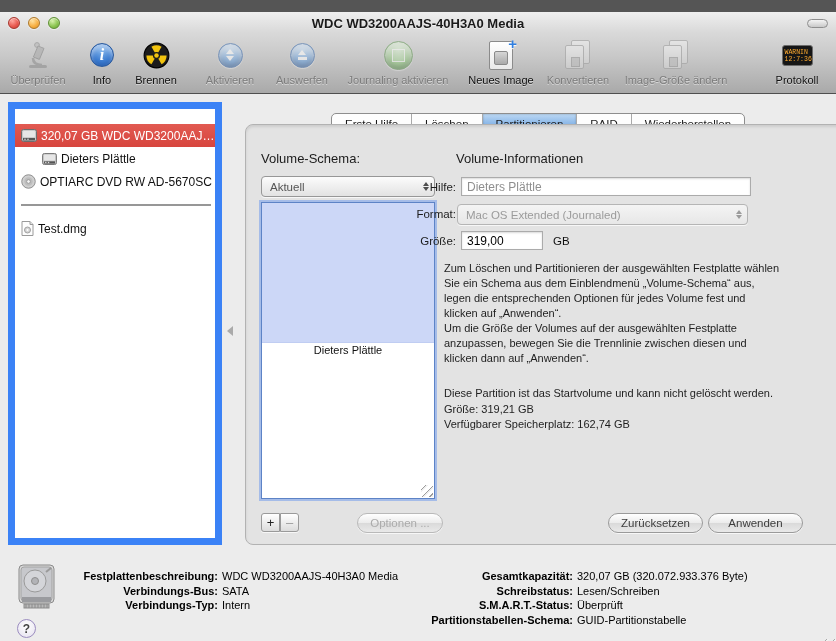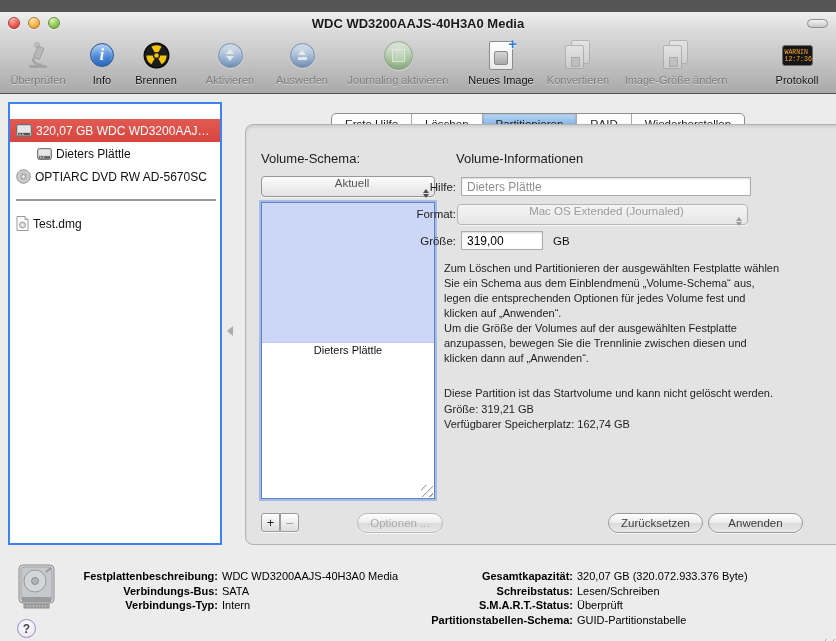--- a/index.html
+++ b/index.html
@@ -62,21 +62,21 @@
   .doc-pair .d1,.doc-pair .d2 { position:absolute; width:19px; height:24px; background:linear-gradient(#f2f2f2,#d8d8d8); border:1px solid #9d9d9d; border-radius:2px; }
   .doc-pair .d1 { left:8px; top:0; }
   .doc-pair .d2 { left:2px; top:5px; }
   .doc-pair .mini { position:absolute; left:5px; top:11px; width:9px; height:10px; background:#bdbdbd; border:1px solid #979797; }
   .log-led { width:31px; height:21px; background:#161616; border:1px solid #6b6b6b; border-radius:3px; overflow:hidden;
              font-family:"Liberation Mono",monospace; font-size:6.5px; line-height:7px; color:#ffaa2e; padding:3px 1px 0 2px; letter-spacing:0; }
 
   
   .sidebar {
     position:absolute; left:8px; top:90px; width:214px; height:443px;
-    background:#fff; border:2px solid #3b82f6; padding-top:15px;
+    background:#fff; border:7px solid #3b82f6; padding-top:15px;
   }
   .side-row { display:flex; align-items:center; height:23px; font-size:12px; color:#111; padding-left:6px; white-space:nowrap; overflow:hidden; }
   .side-row .icon16 { margin-right:4px; flex:none; }
   .side-row.selected { background:linear-gradient(#e25a52,#d7453e); color:#fff; }
   .side-row.indent1 { padding-left:27px; }
   .side-sep { height:2px; background:#979797; margin:11px 4px 11px 6px; }
 
   
   .grabber { position:absolute; left:227px; top:314px; width:0; height:0;
              border-top:5px solid transparent; border-bottom:5px solid transparent; border-right:6px solid #8f8f8f; opacity:.7; }
@@ -99,21 +99,20 @@
   
   .label13 { font-size:13px; color:#1c1c1c; }
   .schema-label { position:absolute; left:15px; top:26px; }
   .volinfo-header { position:absolute; left:210px; top:26px; }
 
   .popup {
     position:absolute; height:21px; border:1px solid #979797; border-radius:4px;
     background:linear-gradient(#fcfcfc,#e2e2e2); display:flex; align-items:center;
     font-size:11.5px; color:#555; padding-left:8px;
     box-shadow:0 1px 0 rgba(255,255,255,.7);
-    flex-direction:column;
   }
   .popup .arrows { margin-left:auto; margin-right:5px; display:flex; flex-direction:column; align-items:center; gap:1px; }
   .popup .a-up   { width:0;height:0;border-left:3.5px solid transparent;border-right:3.5px solid transparent;border-bottom:4.5px solid #4e4e4e; }
   .popup .a-down { width:0;height:0;border-left:3.5px solid transparent;border-right:3.5px solid transparent;border-top:4.5px solid #4e4e4e; }
   .popup.disabled { color:#9b9b9b; background:linear-gradient(#f4f4f4,#e7e7e7); border-color:#b5b5b5; }
   .popup.disabled .a-up { border-bottom-color:#9b9b9b; } .popup.disabled .a-down { border-top-color:#9b9b9b; }
   .schema-popup { left:15px; top:51px; width:174px; }
 
   .partmap {
     position:absolute; left:15px; top:77px; width:174px; height:297px;

